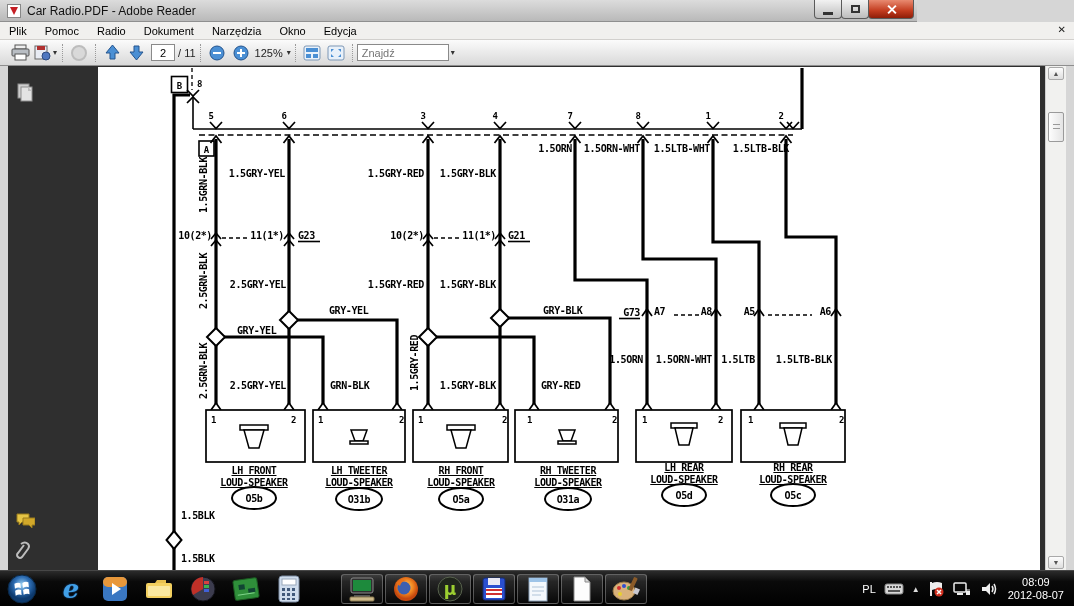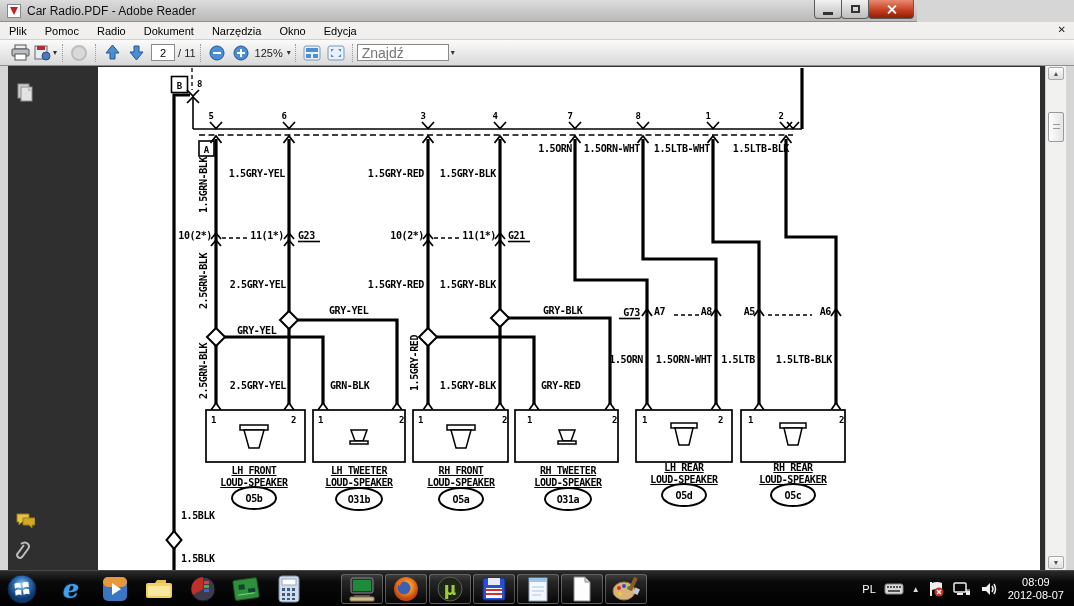--- a/index.html
+++ b/index.html
@@ -38,21 +38,21 @@
     background:linear-gradient(#fbfbfb,#d9d9d9);border-bottom:1px solid #8e8e8e;
     display:flex;align-items:center;font-size:11px;color:#222;}
   .tbtn{height:22px;min-width:22px;display:flex;align-items:center;justify-content:center;
     margin:0 1px;border-radius:2px;}
   .tsep{width:1px;height:18px;margin:0 4px;border-left:1px dotted #9a9a9a;}
   .caret{font-size:8px;color:#333;margin-left:2px;}
   .pagebox{width:24px;height:17px;border:1px solid #8a8a8a;background:#fff;
     font-size:11px;text-align:center;padding:0;margin:0 3px;}
   .zoomtxt{margin:17px 2px;}
   .findwrap{display:flex;align-items:center;}
-  .findbox{width:92px;height:17px;border:1px solid #8a8a8a;background:#fff;font-size:14px;
+  .findbox{width:92px;height:17px;border:1px solid #8a8a8a;background:#fff;font-size:11px;
     padding:0 4px;color:#333;}
   .bluearrow{display:block;}
 
   
   #content{position:absolute;left:0;top:66px;width:1074px;height:504px;background:#d6d6d6;}
   #darkcanvas{position:absolute;left:8px;top:0;width:1037px;height:504px;background:#2f2f2f;}
   #page{position:absolute;left:98px;top:1px;width:942px;height:503px;background:#fff;}
   #sidebar-icons{position:absolute;left:8px;top:0;width:34px;height:504px;}
   .sideicon{position:absolute;left:7px;width:20px;height:20px;}
 

